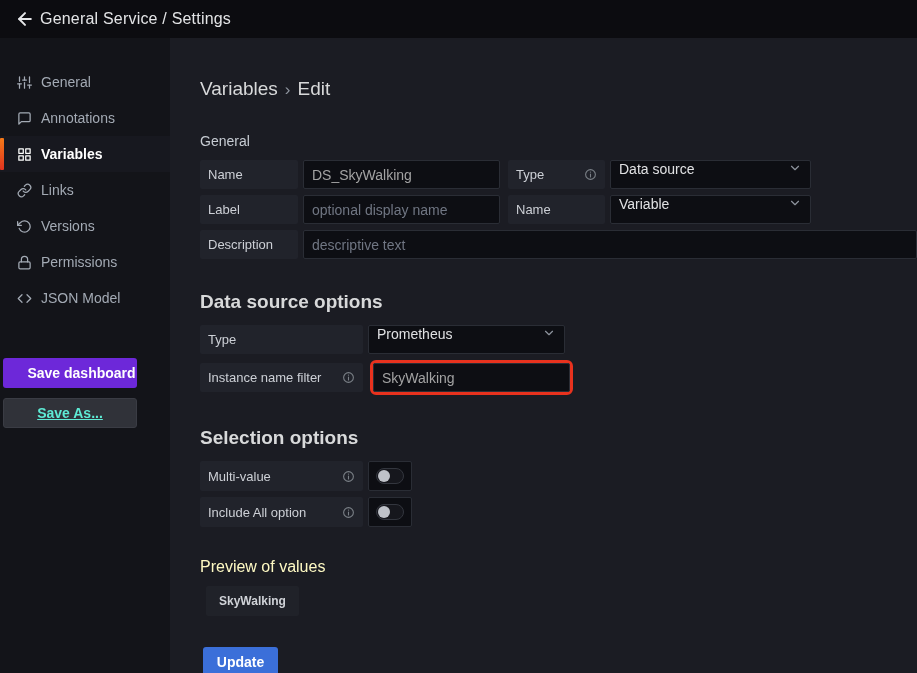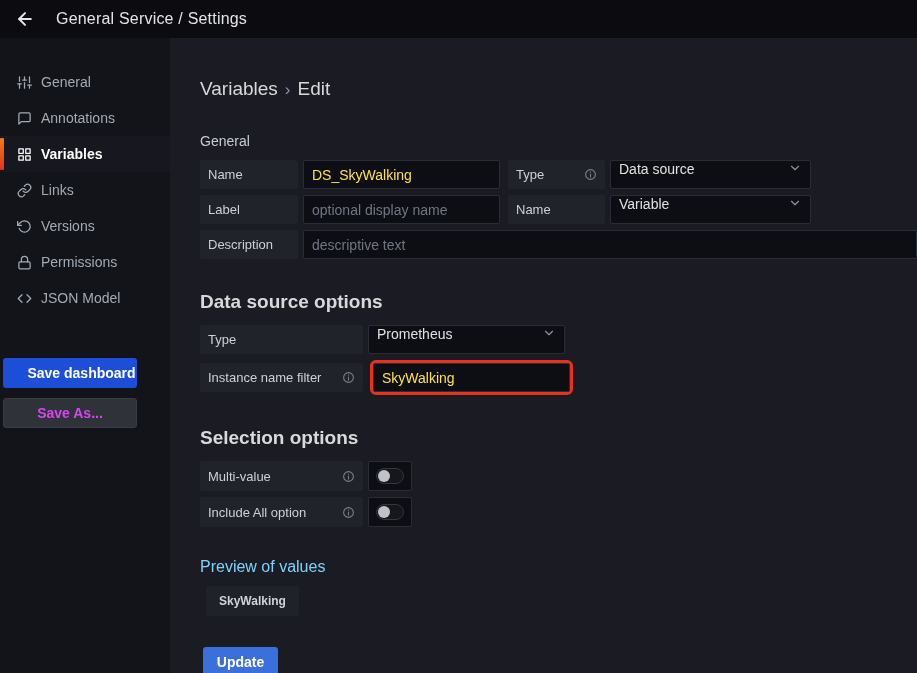--- a/index.html
+++ b/index.html
@@ -1,21 +1,21 @@
 <!DOCTYPE html>
 <html><head>
 <meta charset="utf-8">
 <style>
   * { margin:0; padding:0; box-sizing:border-box; }
   html,body { width:917px; height:673px; overflow:hidden; background:#1b1c23;
     font-family:"Liberation Sans", sans-serif; }
 
   
   .topbar { height:38px; background:#0c0c10; display:flex; align-items:center;
-    padding:0 14px; gap:20px; }
+    padding:0 14px; gap:4px; }
   .back-btn { width:22px; height:22px; color:#e6e7e9; display:flex; align-items:center;
     justify-content:center; cursor:pointer; }
   .topbar-title { color:#e3e4e6; font-size:16px; font-weight:500; letter-spacing:.2px; }
 
   
   .app { display:flex; height:635px; }
   .sidebar { width:170px; background:#131419; padding-top:26px; flex-shrink:0; }
   .main { flex:1; background:#1b1c23; padding:40px 0 0 30px; }
 
   
@@ -24,42 +24,42 @@
   .nav-item.active { color:#ffffff; font-weight:700; background:#17181f; }
   .accent { position:absolute; left:0; top:2px; bottom:2px; width:4px; border-radius:1px;
     background:linear-gradient(180deg,#f57a18 0%,#e0331f 100%); }
   .nicon { width:15px; height:15px; display:flex; align-items:center; }
   .nicon svg { width:15px; height:15px; stroke:currentColor; fill:none;
     stroke-width:2; stroke-linecap:round; stroke-linejoin:round; }
 
   .side-buttons { margin-top:42px; padding-left:3px; display:flex; flex-direction:column; gap:10px; }
   .btn { width:134px; height:30px; border:none; border-radius:3px; font-family:inherit;
     font-size:14px; font-weight:600; cursor:pointer; }
-  .btn-primary { background:#1d4ed8; color:#ffffff;padding-left:23px; }
-  .btn-secondary { background:#303239; color:#d946ef; border:1px solid #3a3c44; }
+  .btn-primary { background:#6d28d9; color:#ffffff;padding-left:23px; }
+  .btn-secondary { background:#303239; color:#5eead4; border:1px solid #3a3c44;text-decoration:underline; }
 
   
   .breadcrumb { font-size:19px; color:#d8d9da; font-weight:500; }
   .breadcrumb .sep { color:#8e949e; padding:0 7px; font-size:17px; }
 
   .section-title-sm { margin-top:33px; margin-bottom:11px; font-size:14px; font-weight:500; color:#c7ccd3; }
   .section-title { margin-top:32px; margin-bottom:12px; font-size:19px; font-weight:700; color:#d8d9da; }
-  .section-title-lg { margin-top:31px; margin-bottom:10px; font-size:16px; font-weight:500; color:#7dd3fc; }
+  .section-title-lg { margin-top:31px; margin-bottom:10px; font-size:16px; font-weight:500; color:#fef9c3; }
 
   .frow { display:flex; align-items:center; margin-bottom:6px; }
   .lbl { height:29px; background:#21232b; display:flex; align-items:center;
     padding:0 8px; font-size:13px; font-weight:500; color:#cdd0d6; border-radius:2px;
     margin-right:5px; flex-shrink:0; }
   .lbl-sm { width:98px; }
   .lbl-sm2 { width:97px; justify-content:space-between; }
   .lbl-md { width:163px; justify-content:space-between; }
   .grp2 { margin-left:8px; display:flex; align-items:center; }
 
   .inp { width:197px; height:29px; background:#0d0e13; border:1px solid #2a2d35;
-    border-radius:2px; color:#fde047; font-size:14px; font-family:inherit; padding:0 8px; }
+    border-radius:2px; color:#a3a3a3; font-size:14px; font-family:inherit; padding:0 8px; }
   .inp::placeholder { color:#707683; opacity:1; }
   .inp-grow { flex:1; width:auto; margin-right:0; }
 
   .select { width:201px; height:29px; background:#0d0e13; border:1px solid #2a2d35;
     border-radius:2px; color:#e0e1e3; font-size:14px; display:flex; align-items:flex-start;
     justify-content:space-between; padding:0 8px; cursor:pointer; }
   .chev { width:14px; height:14px; color:#8e949e; display:flex; }
   .chev svg { width:14px; height:14px; stroke:currentColor; fill:none; stroke-width:2;
     stroke-linecap:round; stroke-linejoin:round; }
 

